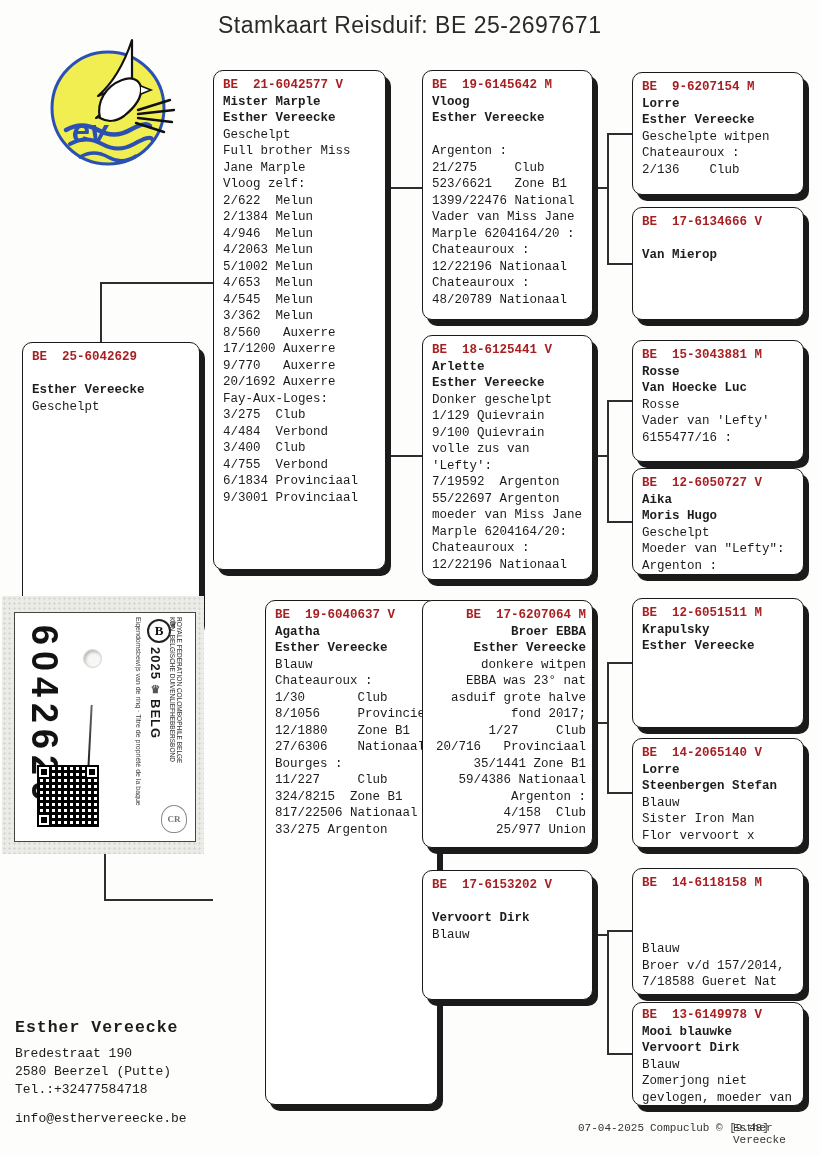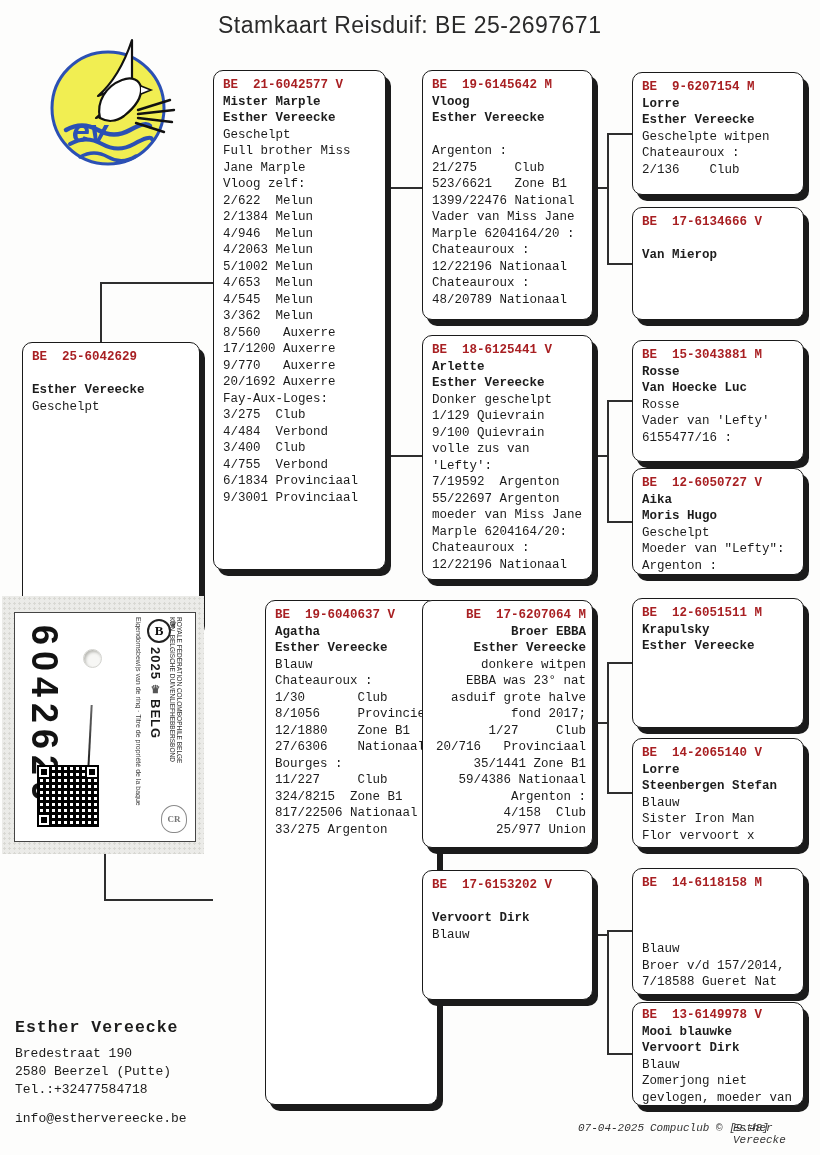--- a/index.html
+++ b/index.html
@@ -80,21 +80,21 @@
   .fp::after{content:"";position:absolute;inset:2px;background:#000;}
   .fp.tl{left:0;top:0;} .fp.tr{right:0;top:0;} .fp.bl{left:0;bottom:0;}
 
   
   .ownblk{position:absolute;left:15px;top:1018px;z-index:2;}
   .ownblk .nm{font-weight:bold;font-size:16.5px;letter-spacing:1px;margin-bottom:8px;}
   .ownblk .ln{font-size:13px;line-height:18px;}
   .ownblk .em{font-size:13px;margin-top:12px;}
 
   
-  .foot{position:absolute;top:1122px;font-size:11px;font-style:italic;color:#333;z-index:4;}
+  .foot{position:absolute;top:1122px;font-size:11px;color:#333;z-index:4;}
   .f-date{left:578px;} .f-soft{left:650px;} .f-user{left:733px;}
 </style>
 </head>
 <body>
 
 <div id="page">
 
   <div class="title">Stamkaart Reisduif: BE  25-2697671</div>
 
   <div class="logo">

